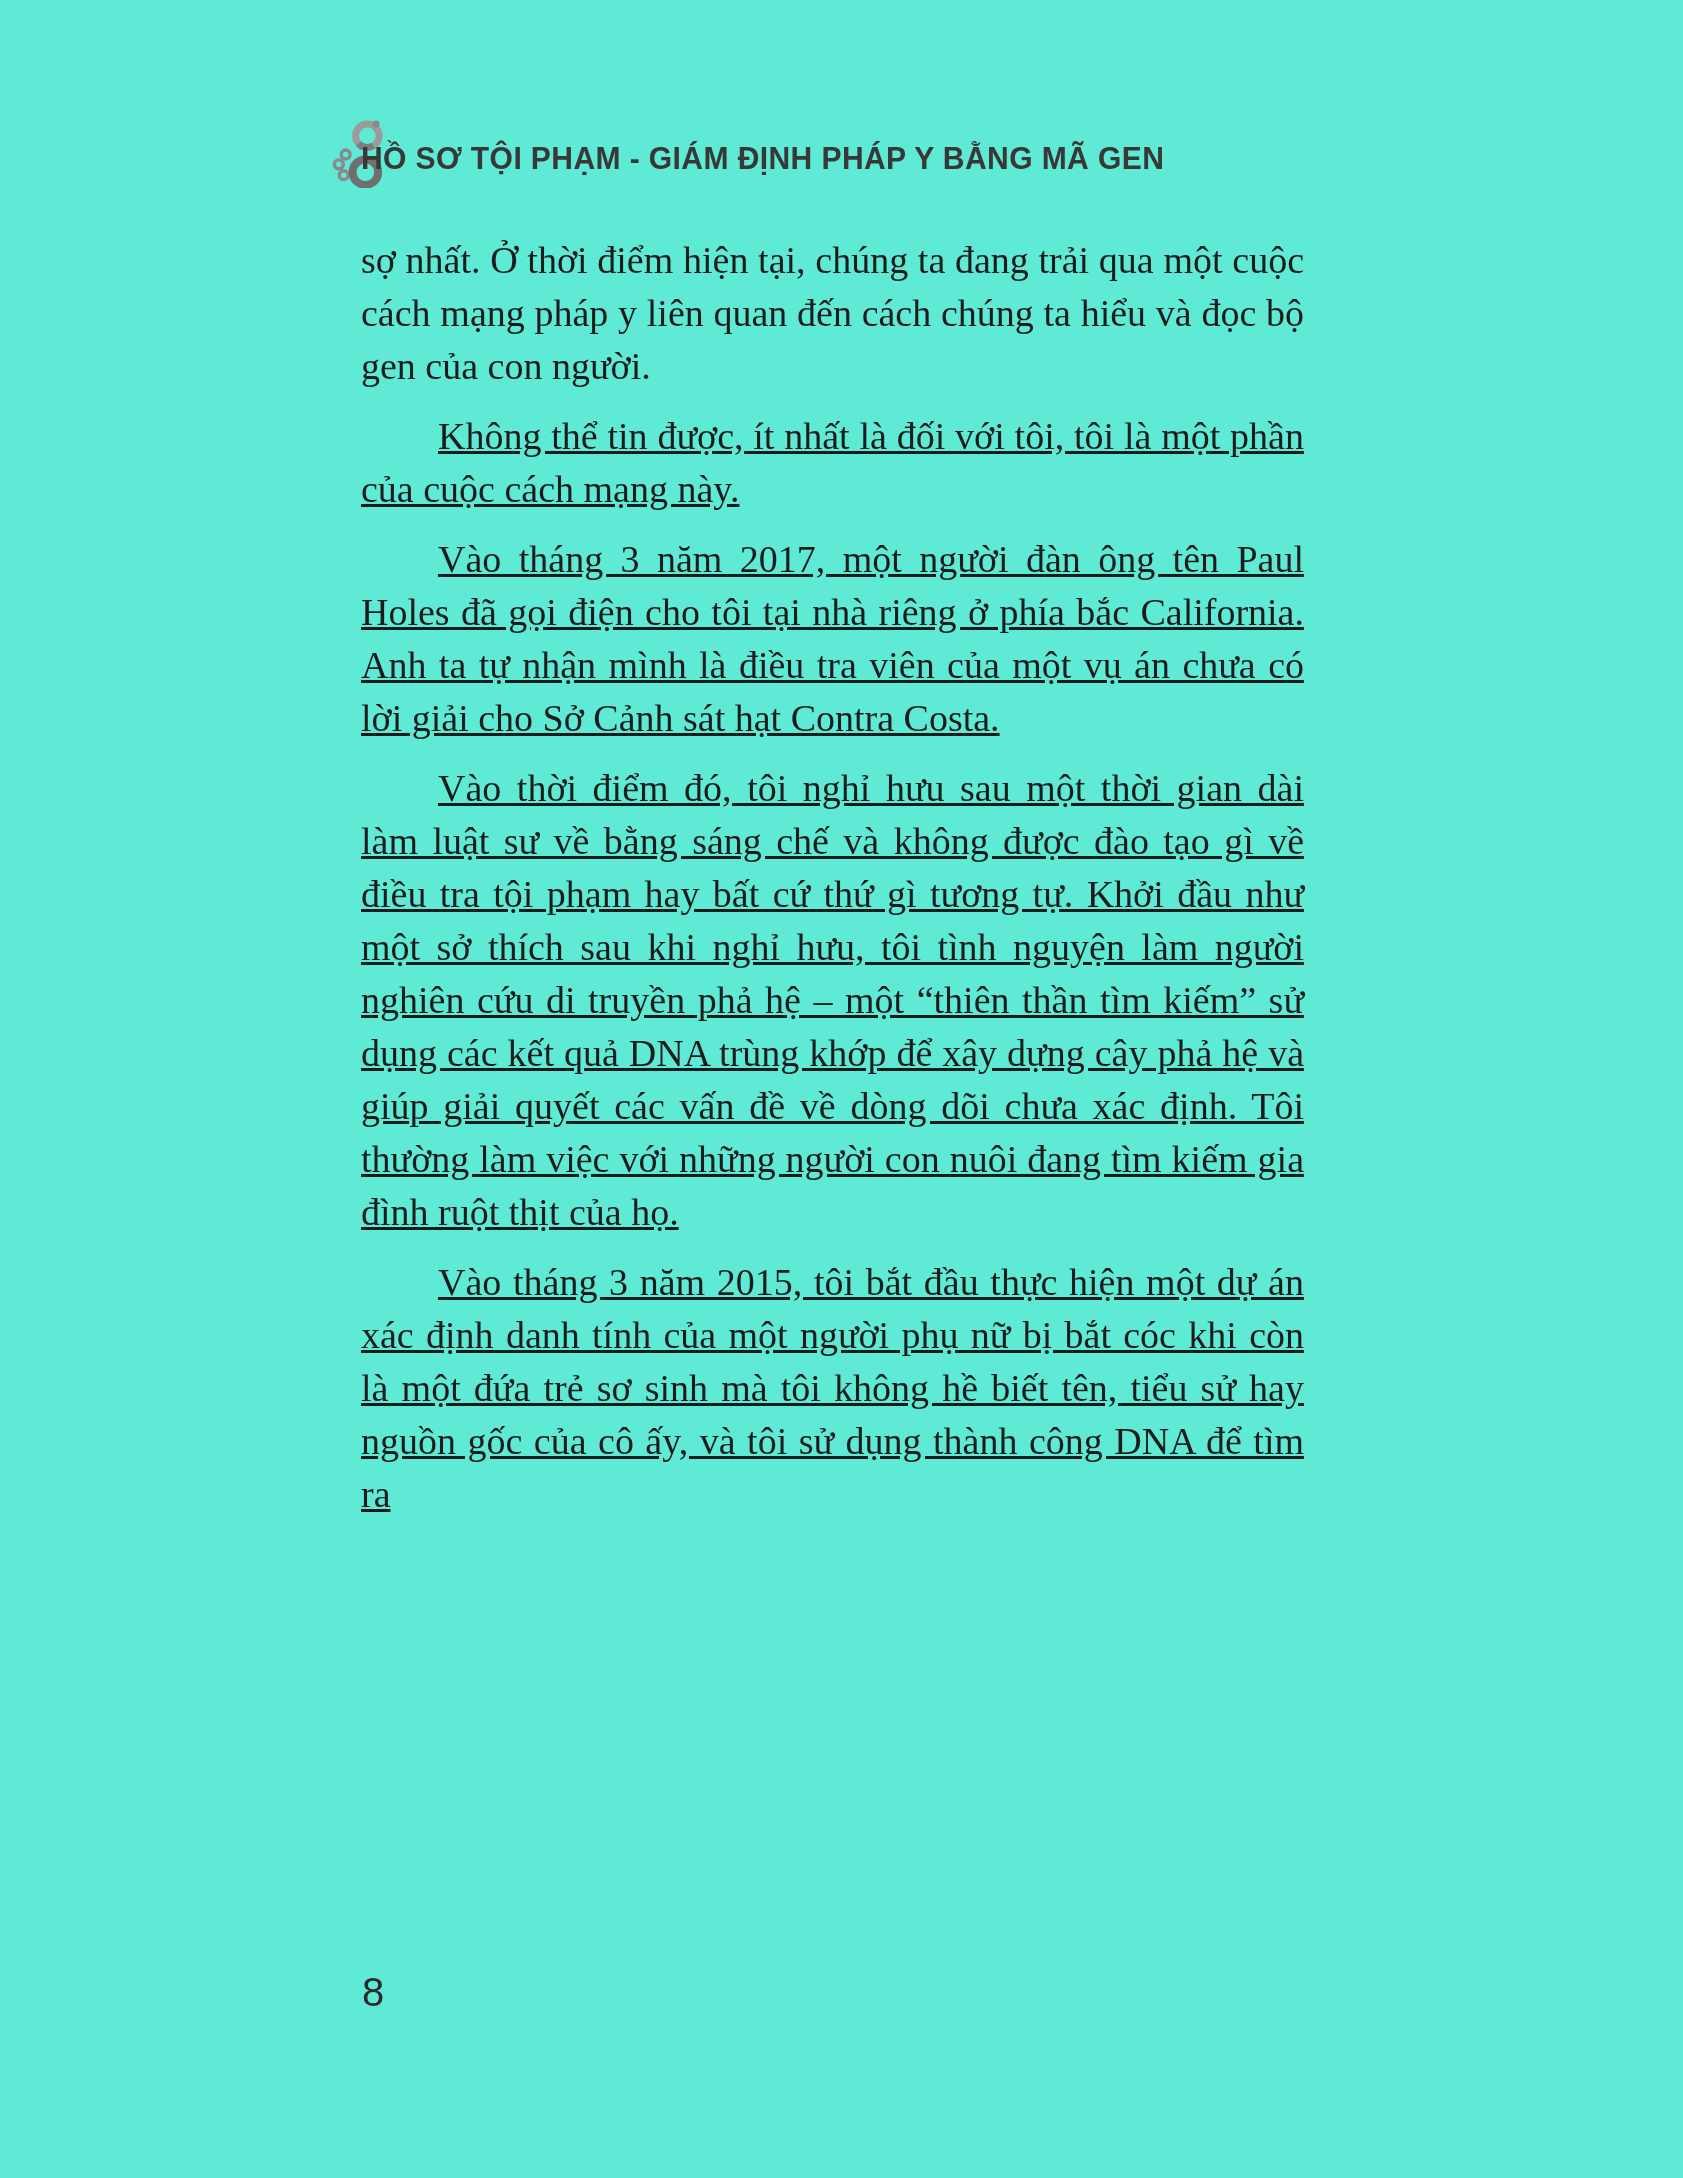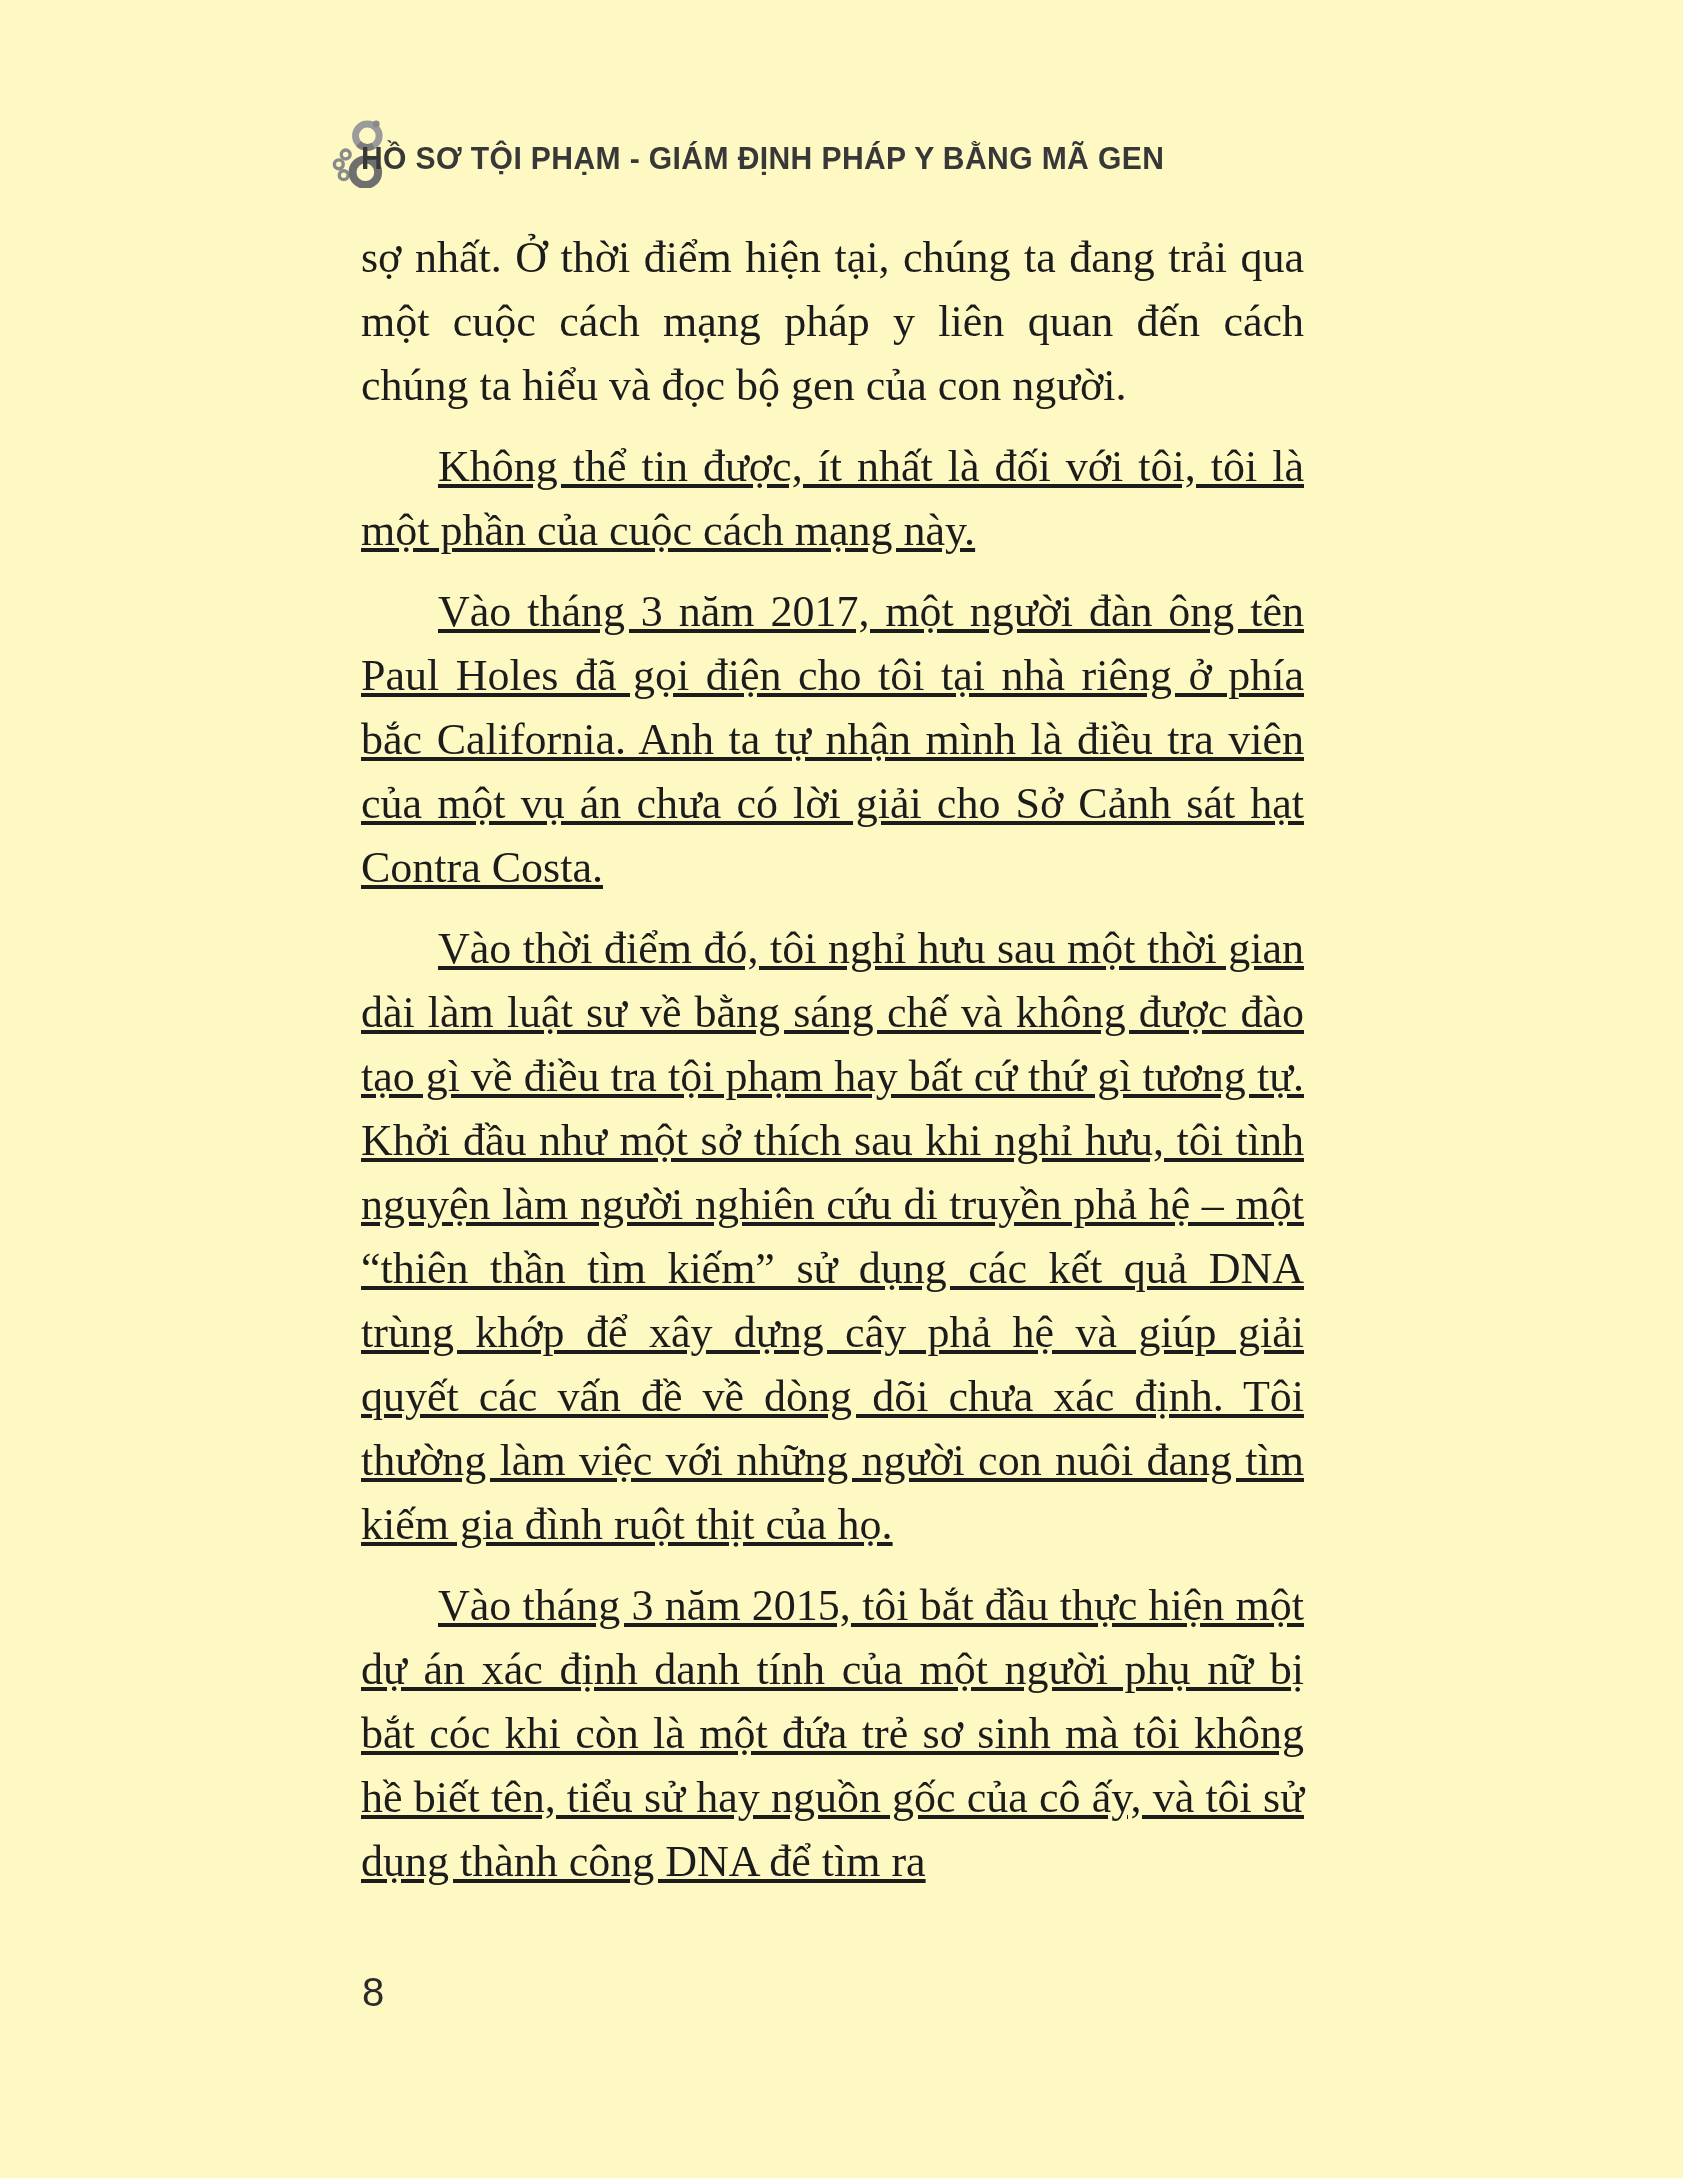--- a/index.html
+++ b/index.html
@@ -1,20 +1,20 @@
 <!DOCTYPE html>
 <html lang="vi"><head>
 <meta charset="utf-8">
 <style>
   html, body { margin: 0; padding: 0; background: #e8e8e8; }
   .page {
     position: relative;
     width: 1683px;
     height: 2178px;
-    background: #fef9c3;
+    background: #5eead4;
     overflow: hidden;
     font-family: "Liberation Serif", "DejaVu Serif", serif;
   }
 
   
   .running-header {
     position: absolute;
     left: 327px;
     top: 117px;
     height: 79px;
@@ -42,23 +42,23 @@
 
   
   .body-text {
     position: absolute;
     left: 361px;
     top: 226px;
     width: 943px;
     color: #1c1c1c;
   }
   .para {
-    margin: 0 0 17px 0;
-    font-size: 44px;
-    line-height: 64px;
+    margin: 8px 0 17px 0;
+    font-size: 38px;
+    line-height: 53px;
     text-align: justify;
     text-justify: inter-word;
   }
   .para.indent { text-indent: 77px; text-decoration: underline; }
   .para:last-child { margin-bottom: 0; }
 
   
   .page-number {
     position: absolute;
     left: 362px;

